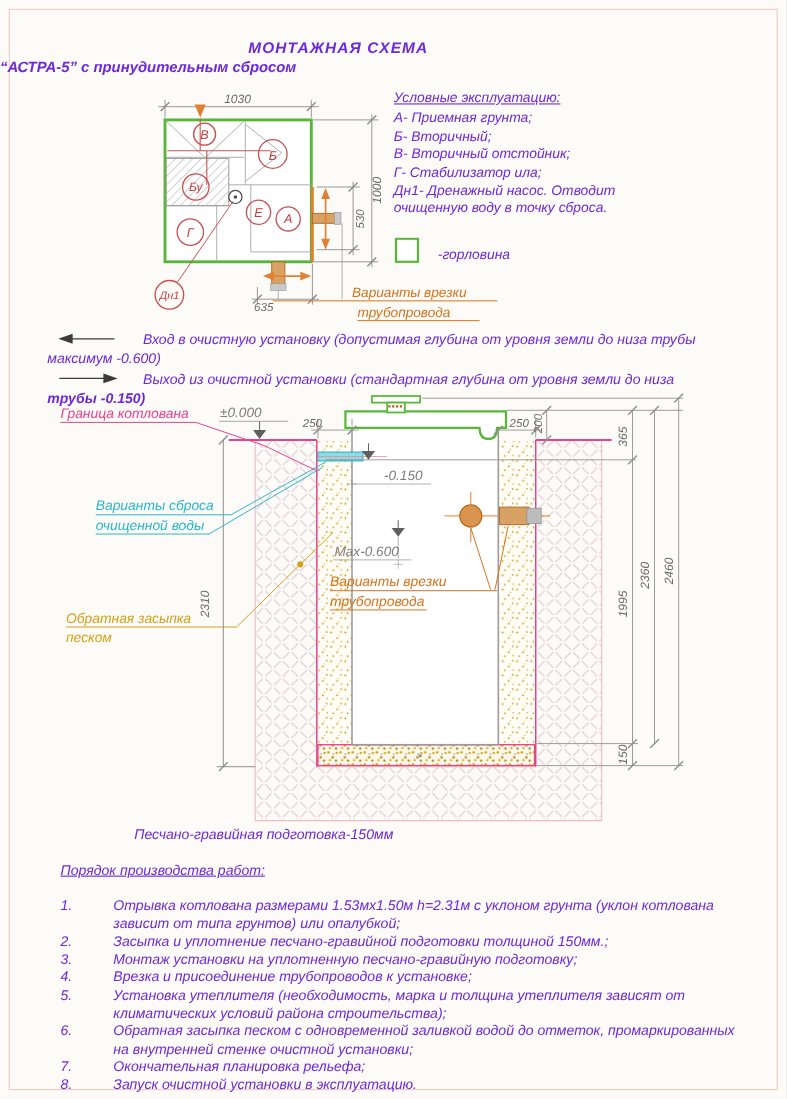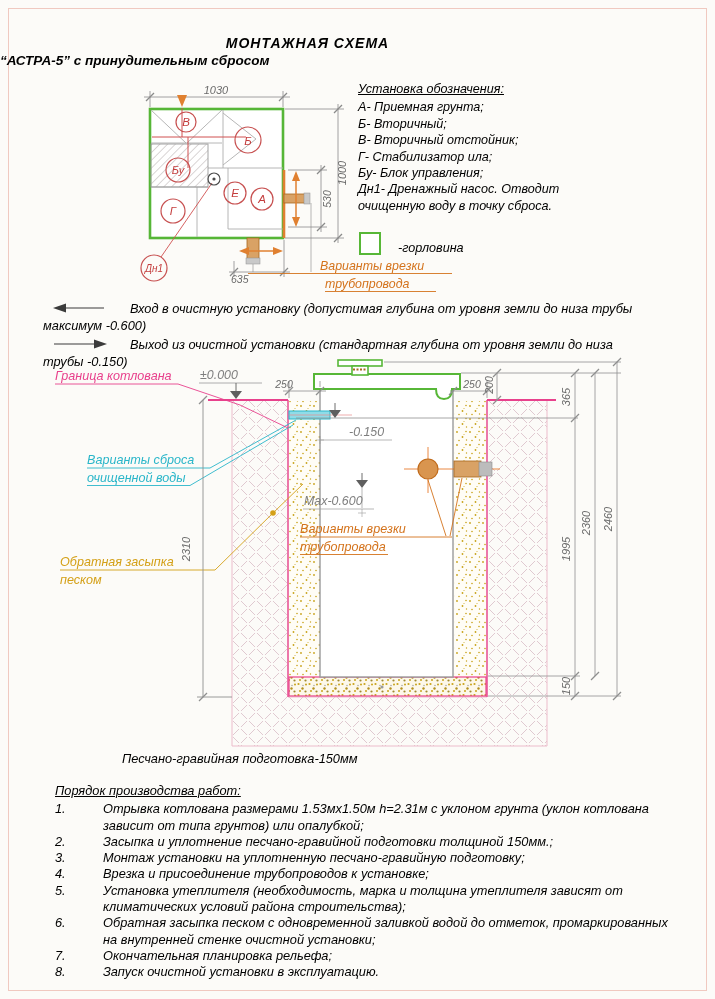--- a/index.html
+++ b/index.html
@@ -1,57 +1,56 @@
 <!DOCTYPE html>
 <html><head>
 <meta charset="utf-8">
 <style>
   html,body{margin:0;padding:0;background:#e8e8e8;}
   .page{position:relative;width:715px;height:999px;background:#fcfbf8;overflow:hidden;
-        font-family:"Liberation Sans",sans-serif;font-style:italic;color:#000000;}
+        font-family:"Liberation Sans",sans-serif;font-style:italic;color:#6d28d9;}
   .page-border{position:absolute;left:8px;top:8px;right:8px;bottom:8px;border:1px solid #f0c9c0;pointer-events:none;}
   .abs{position:absolute;}
   .title1{left:0;right:100px;top:35px;text-align:center;font-size:14px;font-weight:bold;letter-spacing:1px;}
   .title2{left:0;right:70px;top:53px;text-align:left;font-size:13.5px;font-weight:bold;}
   .legend{left:358px;top:81px;width:330px;font-size:12.6px;line-height:16.4px;}
   .legend .ltitle{text-decoration:underline;margin-bottom:2px;}
   .legend .neckrow{display:flex;align-items:flex-end;margin-top:18px;height:24px;}
   .legend .neckrow svg{margin-right:16px;}
   .notes{font-size:12.8px;line-height:16px;}
   .n1{left:130px;top:301px;width:540px;}
   .n2{left:43px;top:318px;}
   .n3{left:130px;top:337px;width:540px;}
-  .n4{left:43px;top:354px;}
+  .n4{left:43px;top:354px;font-weight:bold;}
   .caption{left:122px;top:751px;font-size:12.8px;}
   .proc{left:55px;top:783px;width:630px;font-size:12.8px;line-height:16.3px;}
-  .proc .ptitle{text-decoration:underline;margin-bottom:2px;}
+  .proc .ptitle{text-decoration:underline;margin-bottom:16px;}
   .proc .step{display:flex;}
   .proc .num{width:48px;flex:0 0 48px;}
   .proc .txt{flex:1;}
   svg text{font-family:"Liberation Sans",sans-serif;font-style:italic;}
   .dimt{fill:#6b6b6b;font-size:10.5px;}
   .dimt2{fill:#6b6b6b;font-size:11px;}
   .lvl{fill:#7e7e7e;font-size:12.4px;}
 </style>
 </head>
 <body>
 
 <div class="page">
   <div class="page-border"></div>
 
   <div class="abs title1">МОНТАЖНАЯ СХЕМА</div>
   <div class="abs title2">“АСТРА-5” с принудительным сбросом</div>
 
   <div class="abs legend">
-    <div class="ltitle">Установка обозначения:</div>
+    <div class="ltitle">Условные эксплуатацию:</div>
     <div>А- Приемная грунта;</div>
     <div>Б- Вторичный;</div>
     <div>В- Вторичный отстойник;</div>
     <div>Г- Стабилизатор ила;</div>
-    <div>Бу- Блок управления;</div>
     <div>Дн1- Дренажный насос. Отводит</div>
     <div>очищенную воду в точку сброса.</div>
     <div class="neckrow">
       <svg width="24" height="24">
         <rect x="2" y="1" width="20" height="21" fill="#ffffff" stroke="#57b737" stroke-width="2"></rect>
       </svg>
       <span>-горловина</span>
     </div>
   </div>
 

